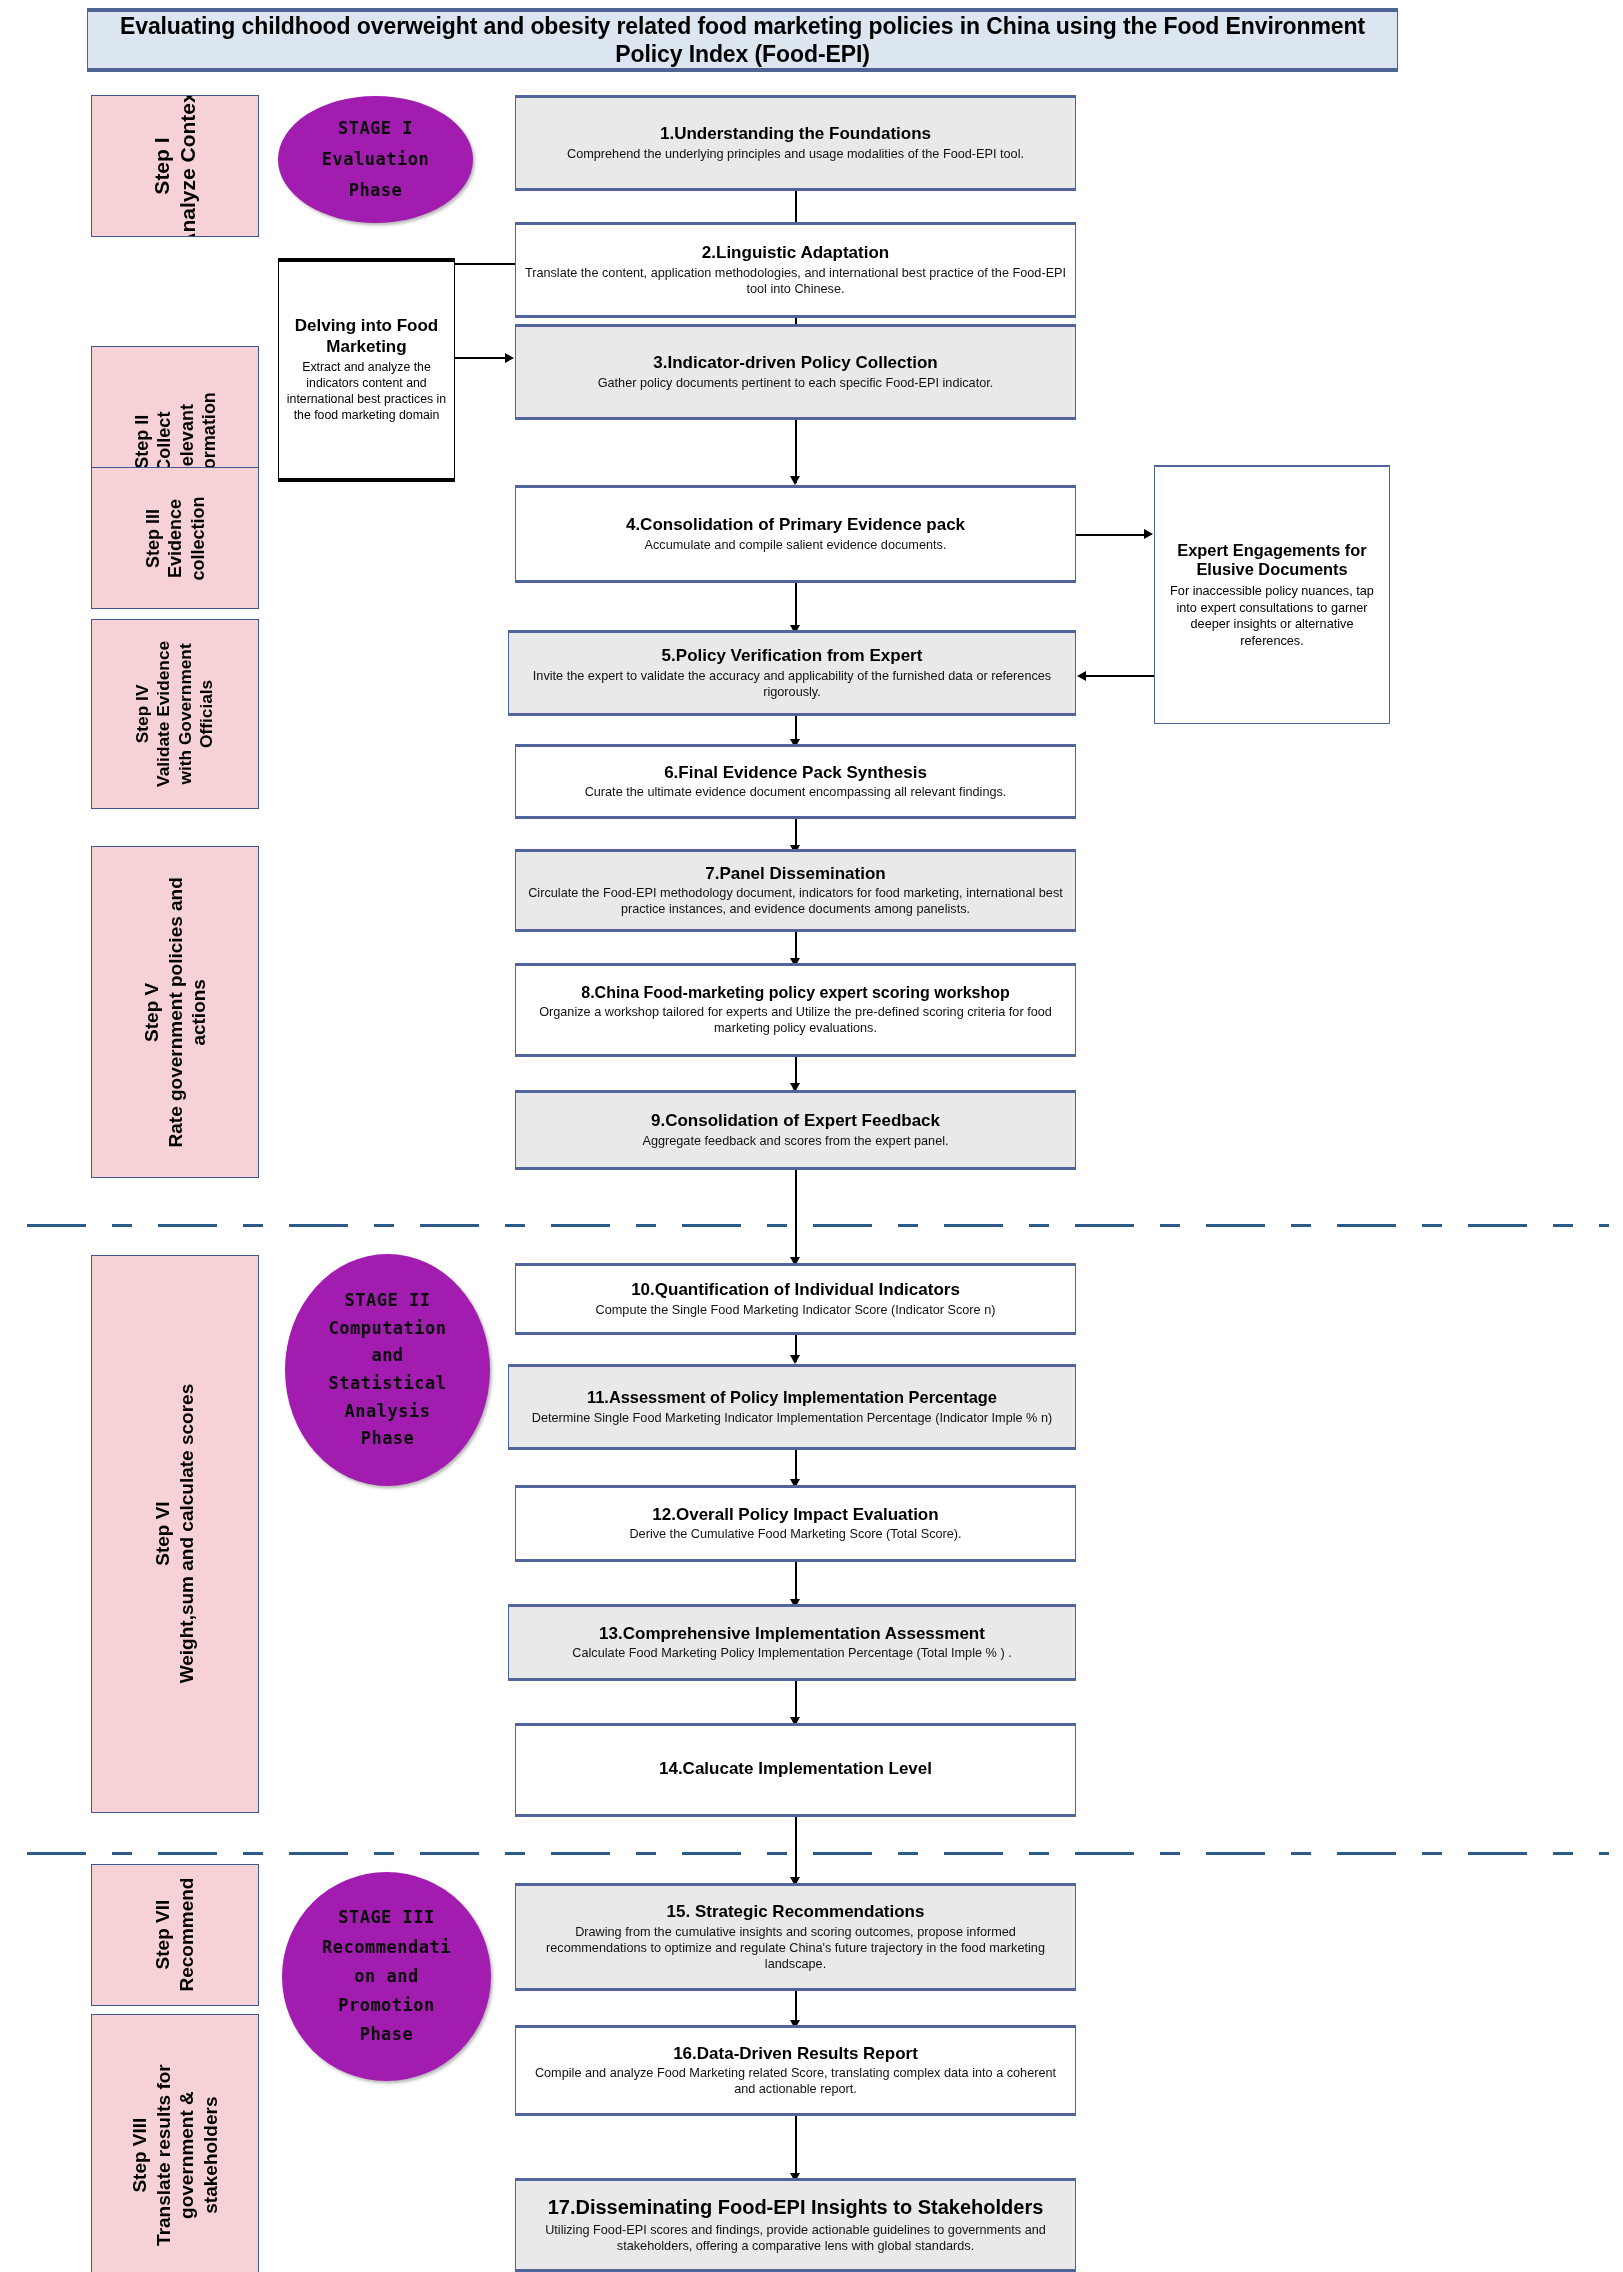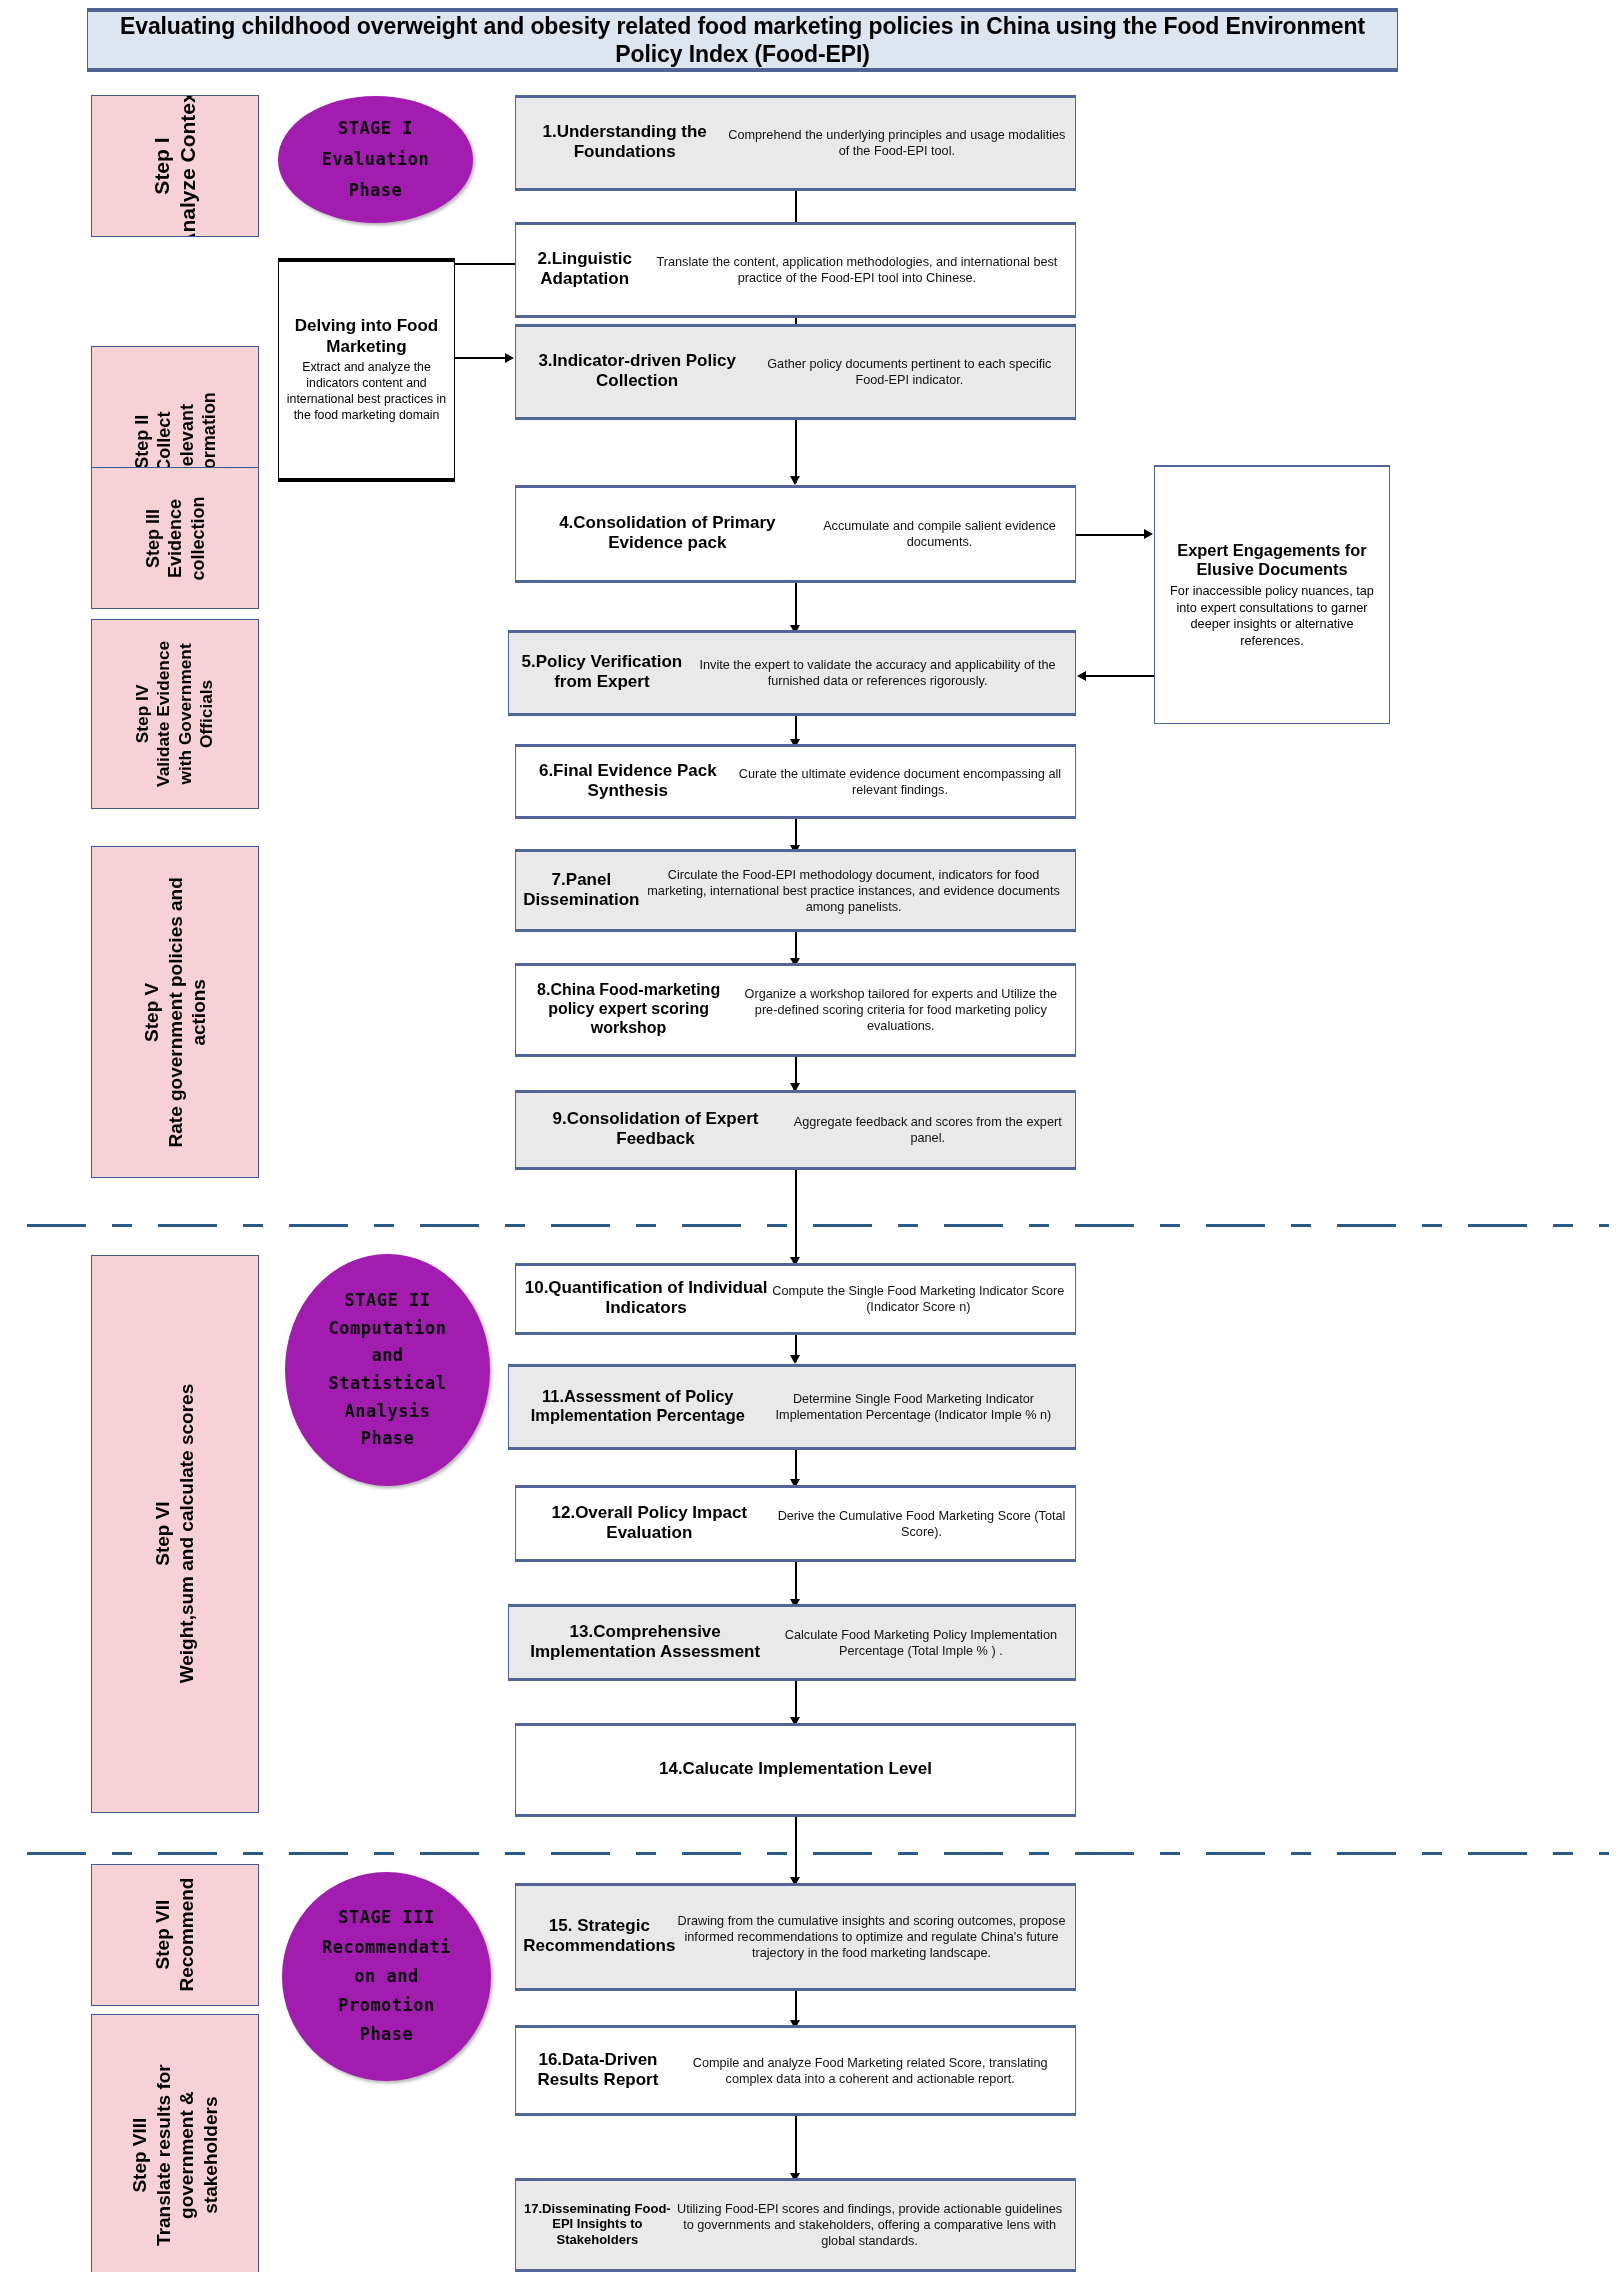--- a/index.html
+++ b/index.html
@@ -70,21 +70,21 @@
     letter-spacing: 0.5px;
   }
 
   
   .proc {
     position: absolute;
     border: 1.4px solid #51659b;
     border-top-width: 3.6px;
     border-bottom-width: 3.6px;
     background: #ffffff;
-    display: flex; flex-direction: row;
+    display: flex; flex-direction: column;
     align-items: center; justify-content: center;
     text-align: center;
     padding: 2.7px 7.3px;
     z-index: 3;
   }
   .proc.shaded { background: #e9e9e9; }
   .proc .h {
     font-size: 17px; font-weight: bold; color: #000; line-height: 1.18;
     margin-bottom: 1.8px;
   }
@@ -370,18 +370,18 @@
     <div class="h">15. Strategic Recommendations</div>
     <div class="d">Drawing from the cumulative insights and scoring outcomes, propose informed recommendations to optimize and regulate China's future trajectory in the food marketing landscape.</div>
   </div>
 
   <div class="proc" style="left:515px; top:2025px; width:561px; height:91px;">
     <div class="h">16.Data-Driven Results Report</div>
     <div class="d">Compile and analyze  Food Marketing related Score, translating complex data into a coherent and actionable report.</div>
   </div>
 
   <div class="proc shaded" style="left:515px; top:2178px; width:561px; height:94px;">
-    <div class="h" style="font-size:13px;">17.Disseminating Food-EPI Insights to Stakeholders</div>
+    <div class="h" style="font-size:20px;">17.Disseminating Food-EPI Insights to Stakeholders</div>
     <div class="d">Utilizing Food-EPI scores and findings, provide actionable guidelines to governments and stakeholders, offering a comparative lens with global standards.</div>
   </div>
 
 </div>
 
 
 </body></html>

